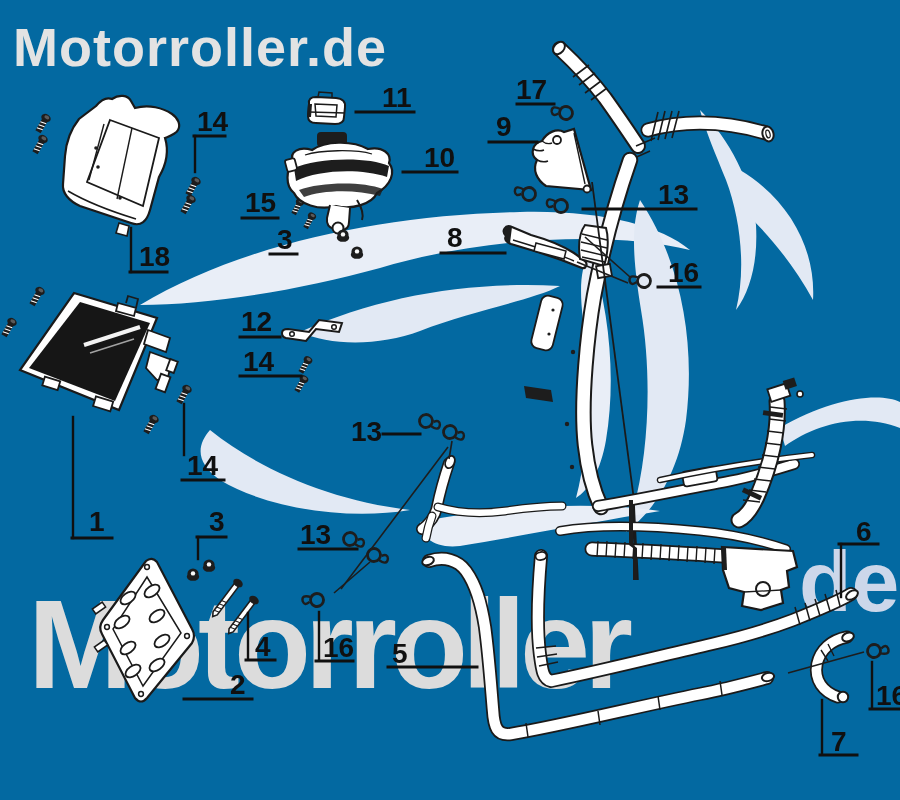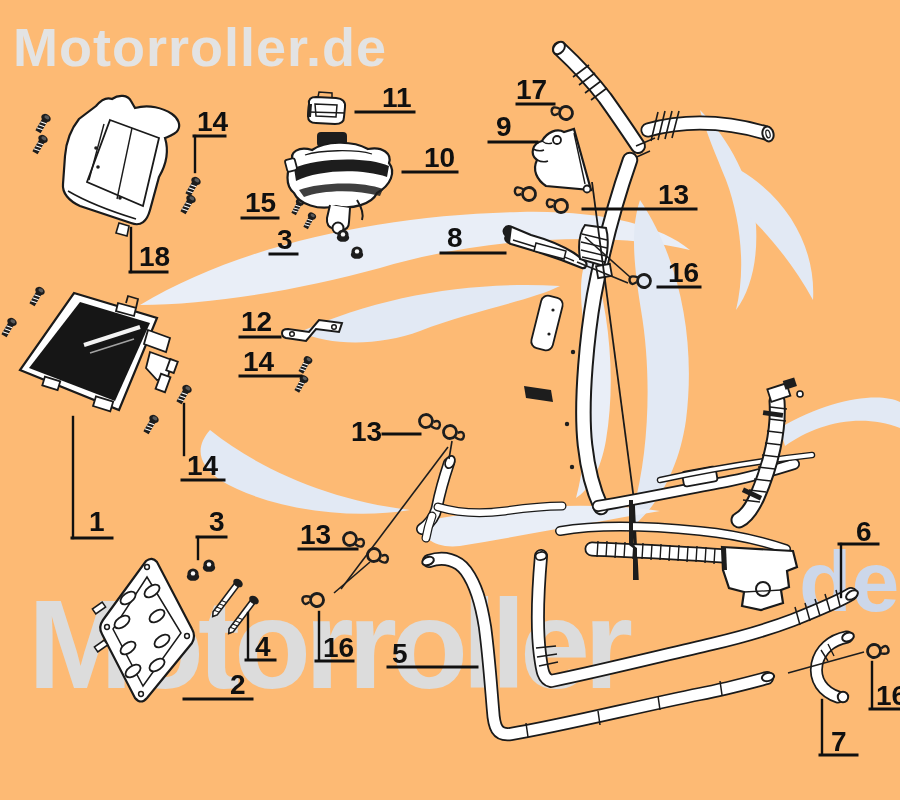--- a/index.html
+++ b/index.html
@@ -1,16 +1,16 @@
 <!DOCTYPE html>
 <html><head>
 <meta charset="utf-8">
 <style>
   html,body{margin:0;padding:0;background:#fff;}
-  .stage{position:relative;width:900px;height:800px;background:#fdba74;overflow:hidden;
+  .stage{position:relative;width:900px;height:800px;background:#0369a1;overflow:hidden;
          font-family:"Liberation Sans",sans-serif;}
   svg{position:absolute;left:0;top:0;}
   .wm-top{font-family:"Liberation Sans",sans-serif;font-weight:bold;font-size:54px;fill:#e3e3e3;letter-spacing:1px;}
   .wm-bottom{font-family:"Liberation Sans",sans-serif;font-weight:bold;font-size:126px;fill:#dcdcdc;letter-spacing:-6px;}
   .wm-de{font-family:"Liberation Sans",sans-serif;font-weight:bold;font-size:86px;fill:#ccd7ea;}
   .callout text{font-family:"Liberation Sans",sans-serif;font-weight:bold;font-size:28px;fill:#101010;}
   .cl{stroke:#101010;stroke-width:3;stroke-linecap:square;}
   .cl2{stroke:#101010;stroke-width:2.4;stroke-linecap:square;}
   .ldr{stroke:#1d1d1d;stroke-width:1.6;fill:none;}
   .o{stroke:#1a1a1a;fill:#fff;}

